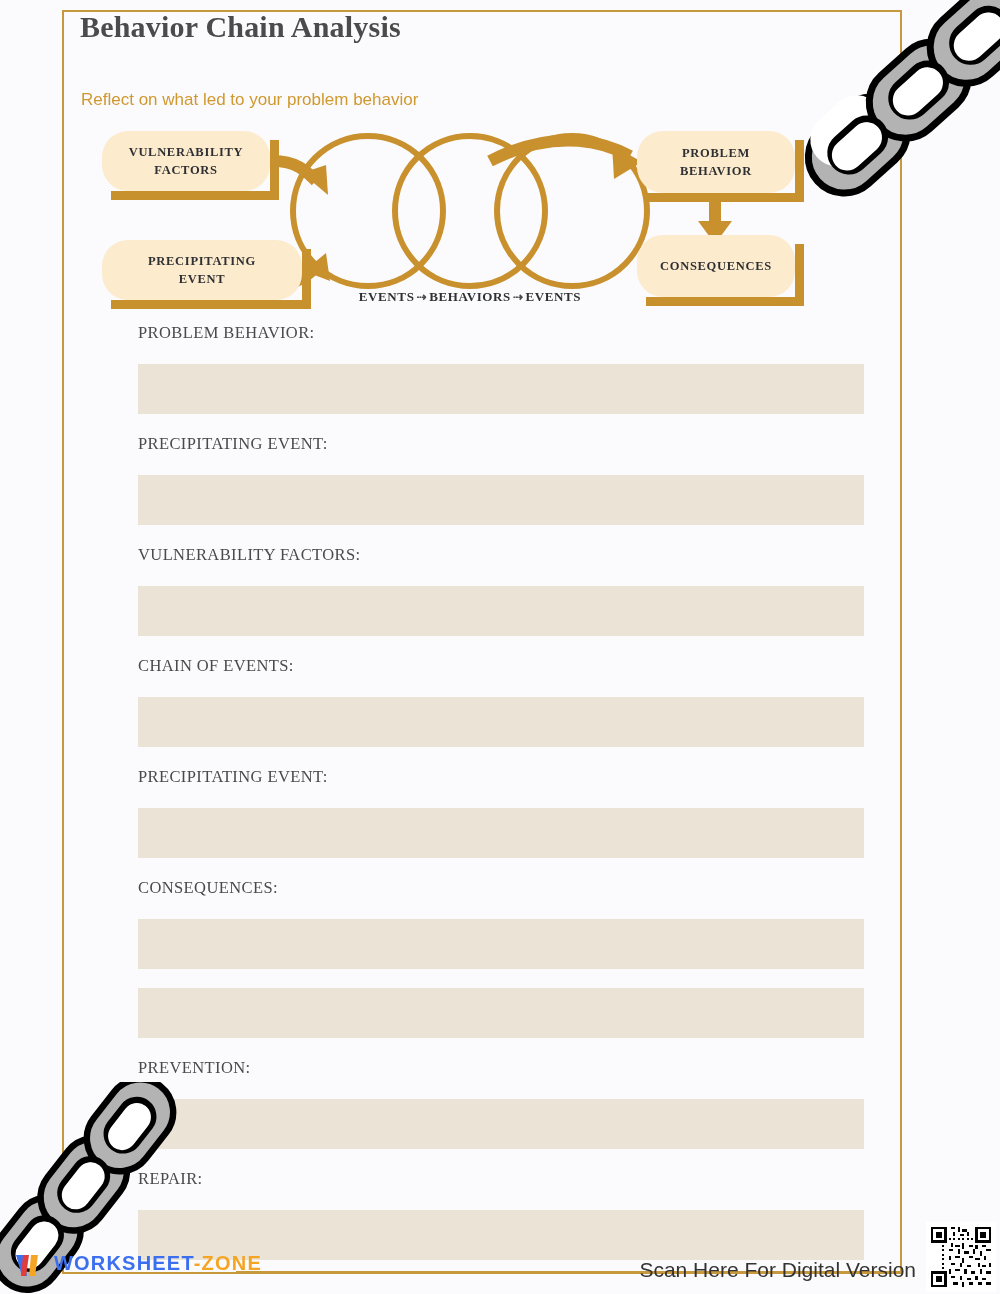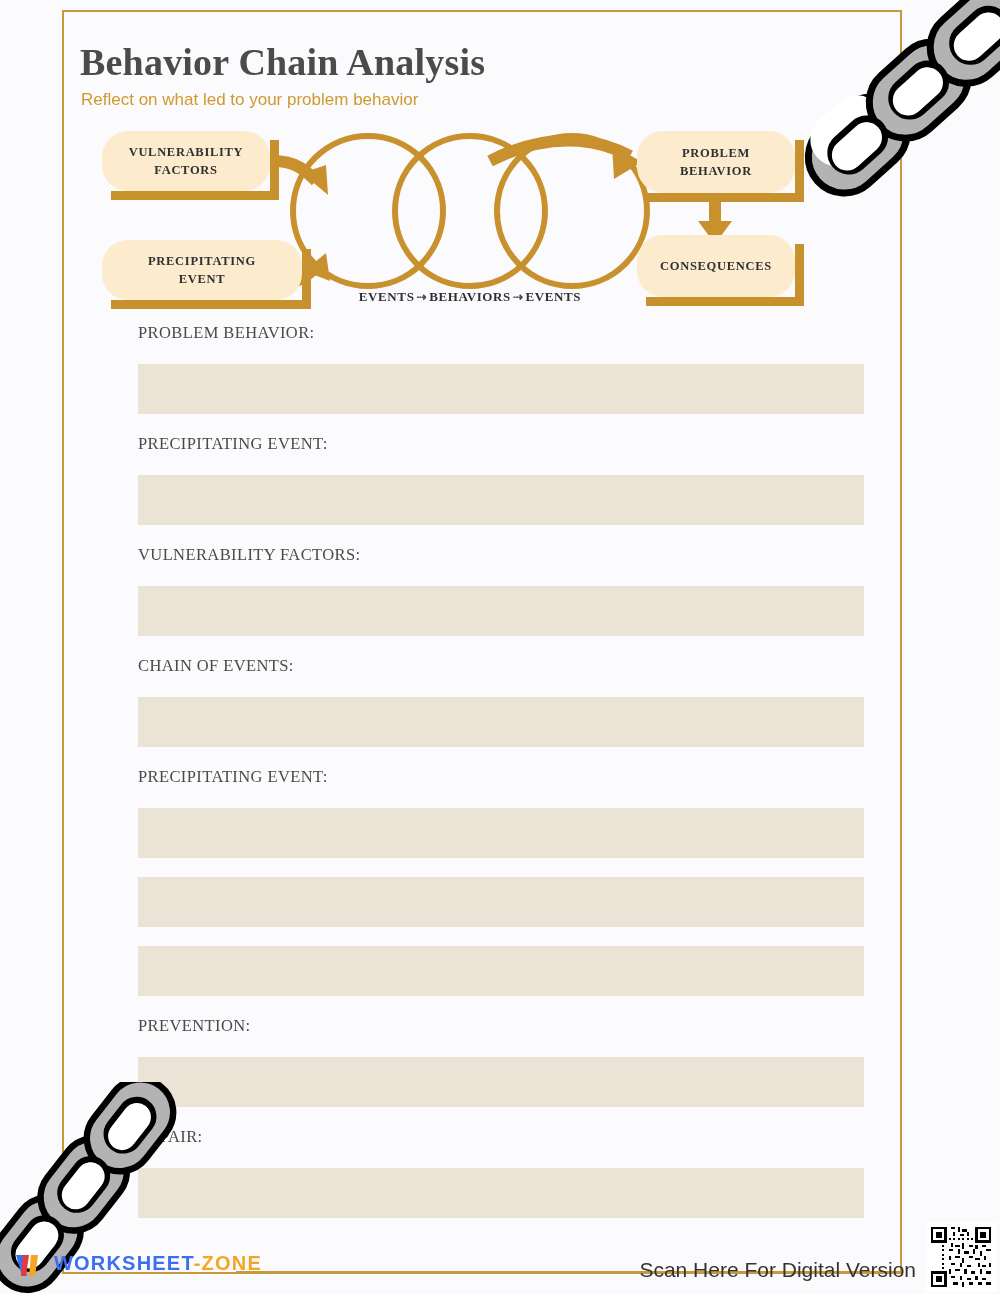--- a/index.html
+++ b/index.html
@@ -28,24 +28,24 @@
     border: 2px solid #c8993c;
     box-sizing: border-box;
     background: transparent;
     pointer-events: none;
   }
 
   
   .title {
     position: absolute;
     left: 80px;
-    top: 40px;
+    top: 10px;
     font-family: "Liberation Serif", serif;
     font-weight: bold;
-    font-size: 38px;
+    font-size: 30px;
     color: #4b4b4b;
     letter-spacing: 0.2px;
     white-space: nowrap;
   }
   .subtitle {
     position: absolute;
     left: 81px;
     top: 90px;
     font-family: "Liberation Sans", sans-serif;
     font-size: 17px;
@@ -300,20 +300,21 @@
       </div>
       <div class="field">
         <div class="field-label">CHAIN OF EVENTS:</div>
         <div class="field-box"></div>
       </div>
       <div class="field">
         <div class="field-label">PRECIPITATING EVENT:</div>
         <div class="field-box"></div>
       </div>
       <div class="field">
+        <div class="field-label">CONSEQUENCES:</div>
         <div class="field-box"></div>
       </div>
       <div class="field">
         <div class="field-box"></div>
       </div>
       <div class="field">
         <div class="field-label">PREVENTION:</div>
         <div class="field-box"></div>
       </div>
       <div class="field">

